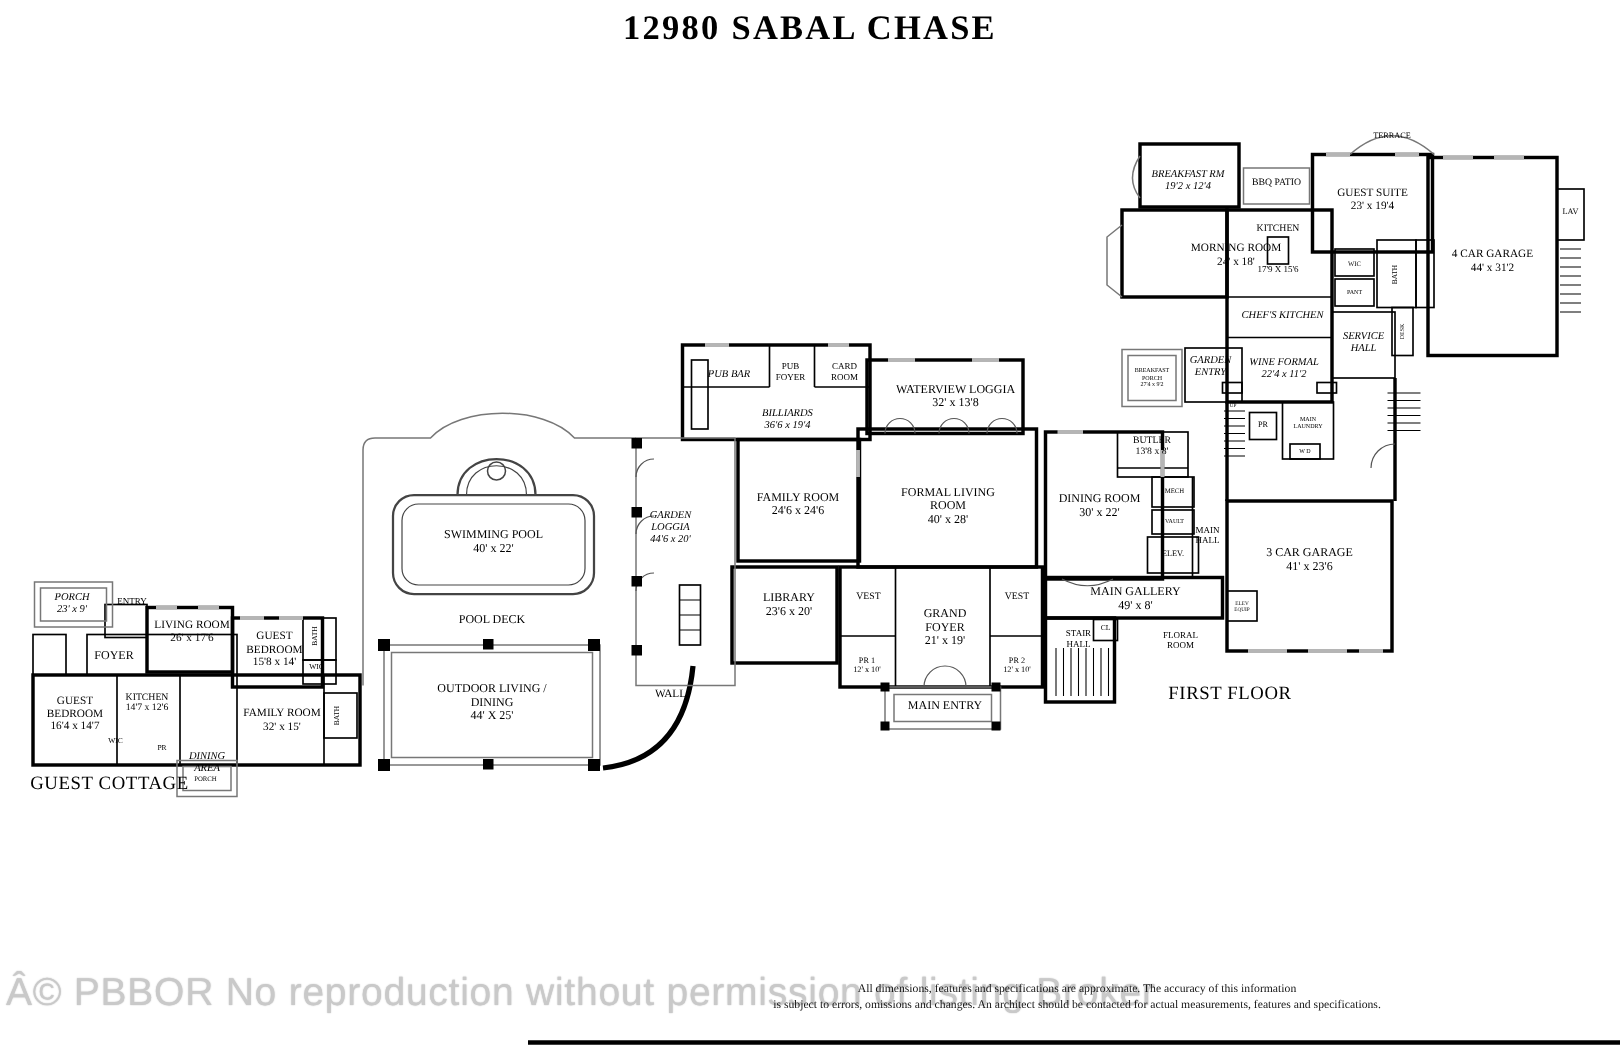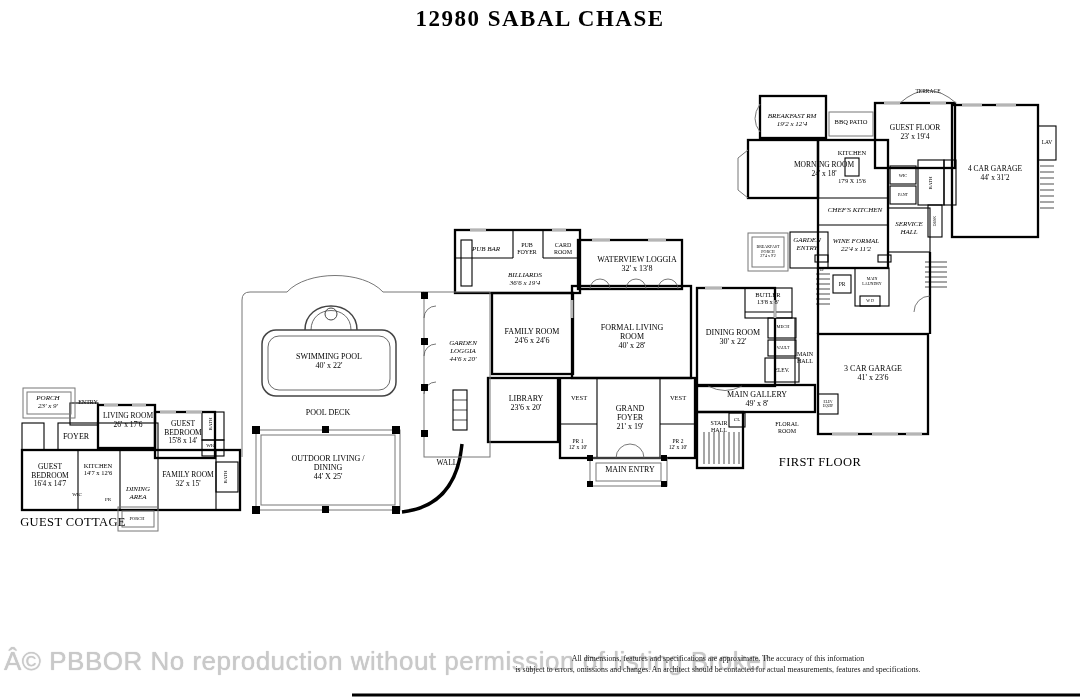--- a/index.html
+++ b/index.html
@@ -182,21 +182,21 @@
       <span>FOYER</span>
     </div>
   <div class="lbl s75" style="left:50px;top:476px;width:52px">
       <span>GUEST BEDROOM</span>
       <span>16'4 x 14'7</span>
     </div>
   <div class="lbl s65" style="left:98px;top:469px;width:46px">
       <span>KITCHEN</span>
       <span>14'7 x 12'6</span>
     </div>
-  <div class="lbl s7" style="left:138px;top:494px;width:42px">
+  <div class="lbl s7" style="left:138px;top:509px;width:42px">
       <span>DINING AREA</span>
     </div>
   <div class="lbl s75" style="left:188px;top:480px;width:62px">
       <span>FAMILY ROOM</span>
       <span>32' x 15'</span>
     </div>
   <div class="lbl s5" style="left:77px;top:495px">
       <span>WIC</span>
     </div>
   <div class="lbl s5" style="left:108px;top:500px">
@@ -223,21 +223,21 @@
   <div class="lbl s8" style="left:328px;top:413px;width:80px">
       <span>POOL DECK</span>
     </div>
   <div class="lbl s8" style="left:328px;top:468px;width:90px">
       <span>OUTDOOR LIVING / DINING</span>
       <span>44' X 25'</span>
     </div>
   <div class="lbl s75" style="left:447px;top:463px">
       <span>WALL</span>
     </div>
-  <div class="lbl s7" style="left:463px;top:352px;width:54px">
+  <div class="lbl s7" style="left:447px;top:352px;width:54px">
       <span>GARDEN LOGGIA</span>
       <span>44'6 x 20'</span>
     </div>
 
   <div class="lbl s7" style="left:486px;top:250px;width:60px">
       <span>PUB BAR</span>
     </div>
   <div class="lbl s6" style="left:527px;top:249px;width:30px">
       <span>PUB FOYER</span>
     </div>
@@ -331,21 +331,21 @@
       <span>TERRACE</span>
     </div>
   <div class="lbl s7" style="left:792px;top:121px;width:76px">
       <span>BREAKFAST RM</span>
       <span>19'2 x 12'4</span>
     </div>
   <div class="lbl s65" style="left:851px;top:122px;width:48px">
       <span>BBQ PATIO</span>
     </div>
   <div class="lbl s75" style="left:915px;top:133px;width:64px">
-      <span>GUEST FLOOR</span>
+      <span>GUEST SUITE</span>
       <span>23' x 19'4</span>
     </div>
   <div class="lbl s75" style="left:995px;top:174px;width:68px">
       <span>4 CAR GARAGE</span>
       <span>44' x 31'2</span>
     </div>
   <div class="lbl s55" style="left:1047px;top:142px">
       <span>LAV</span>
     </div>
   <div class="lbl s75" style="left:824px;top:170px;width:78px">

